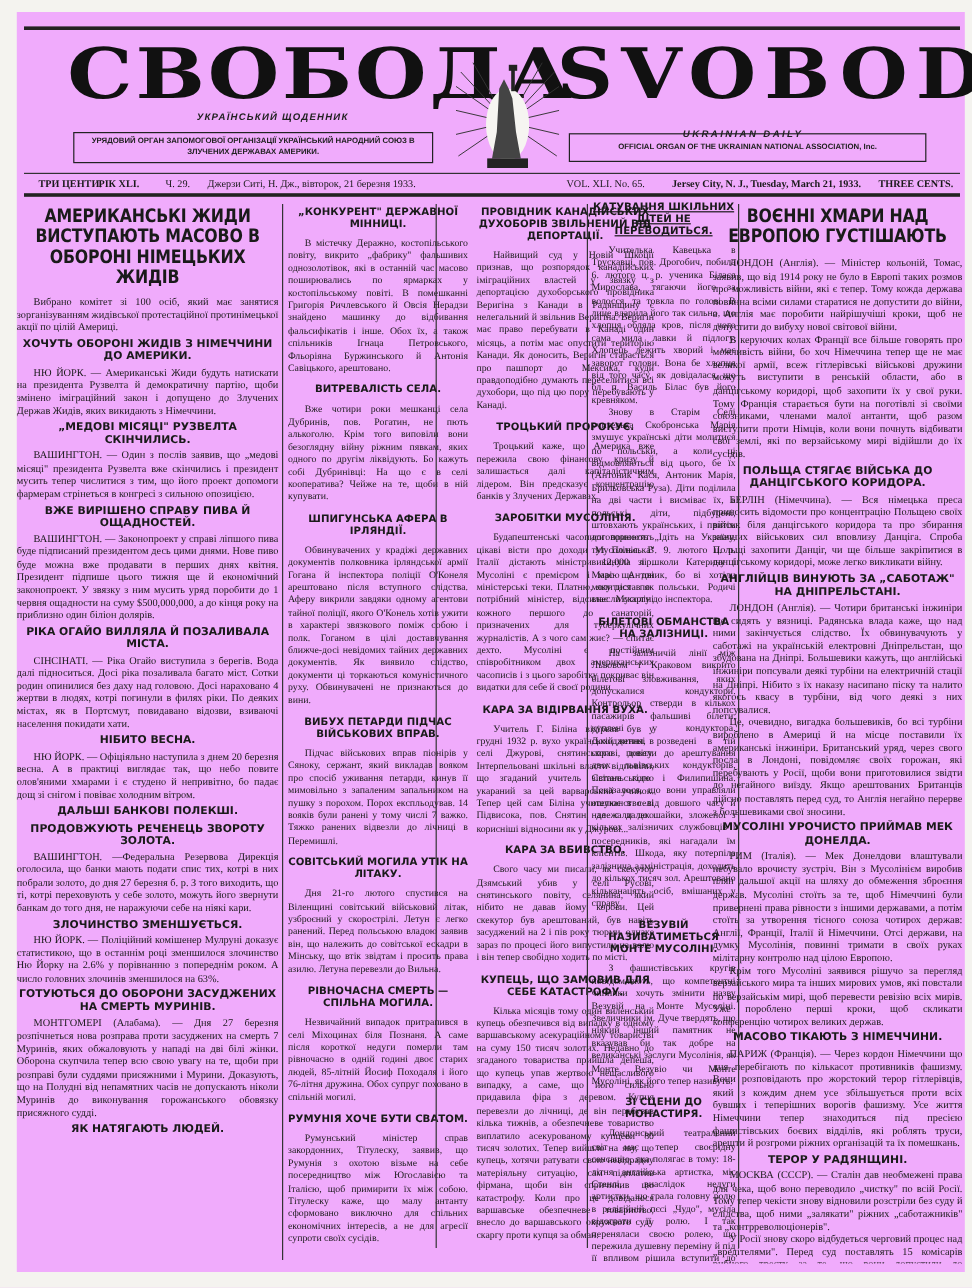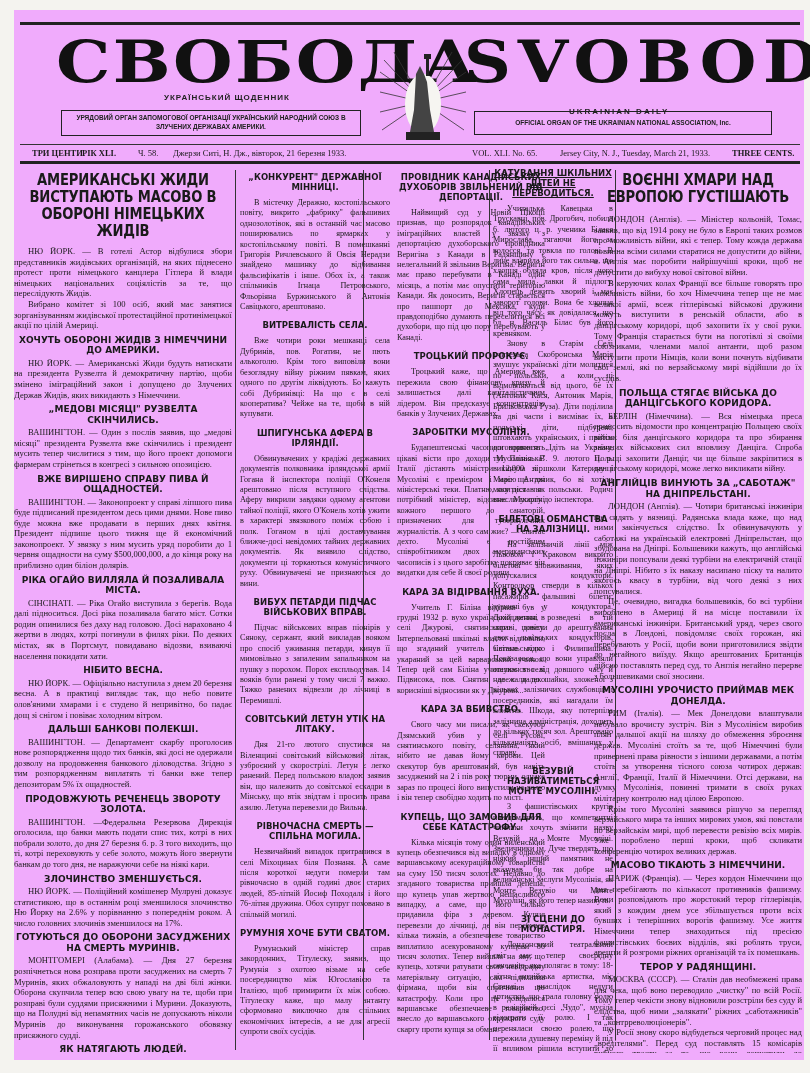--- a/index.html
+++ b/index.html
@@ -6,21 +6,21 @@
   html, body { width: 810px; height: 1073px; background: #f4f3ef; overflow: hidden; }
   body { font-family: "Liberation Serif", serif; color: #1a1a1a; position: relative; }
   .page { position: absolute; left: 14px; top: 10px; width: 790px; height: 1050px; background: #f0abfc; }
 
   
   .rule-thick { position: absolute; height: 3px; background: #222; }
   .rule-thin { position: absolute; height: 1px; background: #333; }
   .masthead-title { position: absolute; font-family: "DejaVu Serif", serif; font-weight: bold; color: #111; letter-spacing: 2px; }
   .mh-cyr { left: 42px; top: 18px; font-size: 58px; transform: scaleX(1.18); transform-origin: left; }
   .mh-lat { left: 450px; top: 18px; font-size: 58px; letter-spacing: 6px; transform: scaleX(1.12); transform-origin: left; }
-  .mh-sub { position: absolute; font-family: "Liberation Sans", sans-serif; font-weight: bold; font-size: 8px; letter-spacing: 1px; color: #222; }
+  .mh-sub { position: absolute; font-family: "Liberation Sans", sans-serif; font-weight: bold; font-size: 8px; letter-spacing: 1px; color: #222; font-style: italic; }
   .sub-cyr { left: 150px; top: 83px; }
   .sub-lat { left: 555px; top: 97px; letter-spacing: 2px; }
   .org-box { position: absolute; border: 1.5px solid #222; font-family: "Liberation Sans", sans-serif; font-weight: bold; font-size: 6.5px; text-align: center; line-height: 1.35; padding: 3px 6px; color: #222; }
   .org-cyr { left: 47px; top: 100px; width: 300px; height: 26px; }
   .org-lat { left: 460px; top: 101px; width: 298px; height: 24px; padding-top: 7px; }
   .emblem { position: absolute; left: 366px; top: 42px; width: 86px; height: 92px; }
   .dateline { position: absolute; top: 138px; left: 6px; width: 784px; font-size: 8.5px; display: flex; }
   .dateline span { position: absolute; white-space: nowrap; }
 
   
@@ -69,65 +69,63 @@
     <path d="M36 22 L40 14 L44 22 L47 30 L50 58 L54 80 L30 80 L34 58 Z" fill="#444"></path>
     <rect x="46" y="6" width="3" height="18" fill="#222"></rect>
     <rect x="44" y="2" width="7" height="5" fill="#222"></rect>
     <rect x="26" y="80" width="34" height="8" fill="#222"></rect>
   </svg>
 
   <div class="rule-thin" style="left:6px; top:134px; width:780px;"></div>
   <div class="dateline">
     <span style="left:12px; font-weight:bold;">ТРИ ЦЕНТИ.</span>
     <span style="left:62px; font-weight:bold;">РІК XLI.</span>
-    <span style="left:118px;">Ч. 58.</span>
+    <span style="left:118px;">Ч. 29.</span>
     <span style="left:153px;">Джерзи Ситі, Н. Дж., вівторок, 21 березня 1933.</span>
     <span style="left:452px;">VOL. XLI. No. 65.</span>
-    <span style="left:540px;">Jersey City, N. J., Tuesday, March 21, 1933.</span>
+    <span style="left:540px;font-weight:bold;">Jersey City, N. J., Tuesday, March 21, 1933.</span>
     <span style="left:712px; font-weight:bold;text-align:center;">THREE CENTS.</span>
   </div>
   <div class="rule-thick" style="left:6px; top:151px; width:780px;"></div>
 
   <div class="col c1" style="width: 218px;">
     <div class="big-head">АМЕРИКАНСЬКІ ЖИДИ ВИСТУПАЮТЬ МАСОВО В ОБОРОНІ НІМЕЦЬКИХ ЖИДІВ</div>
-    <p>НЮ ЙОРК. — В готелі Астор відбулися збори представників жидівських організацій, на яких піднесено протест проти німецького канцлера Гітлера й влади німецьких національних соціялістів за те, що переслідують Жидів.</p>
     <p>Вибрано комітет зі 100 осіб, який має занятися зорганізуванням жидівської протестаційної протинімецької акції по цілій Америці.</p>
     <div class="sub-head">ХОЧУТЬ ОБОРОНІ ЖИДІВ З НІМЕЧЧИНИ ДО АМЕРИКИ.</div>
     <p>НЮ ЙОРК. — Американські Жиди будуть натискати на президента Рузвелта й демократичну партію, щоби змінено іміграційний закон і допущено до Злучених Держав Жидів, яких викидають з Німеччини.</p>
     <div class="sub-head">„МЕДОВІ МІСЯЦІ" РУЗВЕЛТА СКІНЧИЛИСЬ.</div>
     <p>ВАШИНГТОН. — Один з послів заявив, що „медові місяці" президента Рузвелта вже скінчились і президент мусить тепер числитися з тим, що його проект допомоги фармерам стрінеться в конгресі з сильною опозицією.</p>
     <div class="sub-head">ВЖЕ ВИРІШЕНО СПРАВУ ПИВА Й ОЩАДНОСТЕЙ.</div>
     <p>ВАШИНГТОН. — Законопроект у справі ліпшого пива буде підписаний президентом десь цими днями. Нове пиво буде можна вже продавати в перших днях квітня. Президент підпише цього тижня ще й економічний законопроект. У звязку з ним мусить уряд поробити до 1 червня ощадности на суму $500,000,000, а до кінця року на приблизно один біліон долярів.</p>
     <div class="sub-head">РІКА ОГАЙО ВИЛЛЯЛА Й ПОЗАЛИВАЛА МІСТА.</div>
     <p>СІНСІНАТІ. — Ріка Огайо виступила з берегів. Вода далі підноситься. Досі ріка позаливала багато міст. Сотки родин опинилися без даху над головою. Досі нараховано 4 жертви в людях, котрі погинули в филях ріки. По деяких містах, як в Портсмут, повидавано відозви, взиваючі населення покидати хати.</p>
     <div class="sub-head">НІБИТО ВЕСНА.</div>
     <p>НЮ ЙОРК. — Офіціяльно наступила з днем 20 березня весна. А в практиці виглядає так, що небо повите олов'яними хмарами і є студено й непривітно, бо падає дощ зі снігом і повіває холодним вітром.</p>
     <div class="sub-head">ДАЛЬШІ БАНКОВІ ПОЛЕКШІ.</div>
-    <p>ВАШИНГТОН. — Департамент скарбу проголосив нове розпорядження щодо тих банків, які досі не одержали дозволу на продовження банкового діловодства. Згідно з тим розпорядженням виплатять ті банки вже тепер депозиторам 5% їх ощадностей.</p>
     <div class="sub-head">ПРОДОВЖУЮТЬ РЕЧЕНЕЦЬ ЗВОРОТУ ЗОЛОТА.</div>
     <p>ВАШИНГТОН. —Федеральна Резервова Дирекція оголосила, що банки мають подати спис тих, котрі в них побрали золото, до дня 27 березня б. р. З того виходить, що ті, котрі переховують у себе золото, можуть його звернути банкам до того дня, не наражуючи себе на ніякі кари.</p>
     <div class="sub-head">ЗЛОЧИНСТВО ЗМЕНШУЄТЬСЯ.</div>
-    <p>НЮ ЙОРК. — Поліційний комішенер Мулруні доказує статистикою, що в останнім році зменшилося злочинство Ню Йорку на 2.6% у порівнанню з попереднім роком. А число головних злочинів зменшилося на 17%.</p>
+    <p>НЮ ЙОРК. — Поліційний комішенер Мулруні доказує статистикою, що в останнім році зменшилося злочинство Ню Йорку на 2.6% у порівнанню з попереднім роком. А число головних злочинів зменшилося на 63%.</p>
     <div class="sub-head">ГОТУЮТЬСЯ ДО ОБОРОНИ ЗАСУДЖЕНИХ НА СМЕРТЬ МУРИНІВ.</div>
     <p>МОНТГОМЕРІ (Алабама). — Дня 27 березня розпічнеться нова розправа проти засуджених на смерть 7 Муринів, яких обжаловують у нападі на дві білі жінки. Оборона скупчила тепер всю свою увагу на те, щоби при розправі були суддями присяжними і Мурини. Доказують, що на Полудні від непамятних часів не допускають ніколи Муринів до виконування горожанського обовязку присяжного судді.</p>
     <div class="sub-head">ЯК НАТЯГАЮТЬ ЛЮДЕЙ.</div>
 
   </div>
   <div class="vrule" style="left:221px; height:880px;"></div>
 
   <div class="col c2 narrow" style="left: 226px; width: 120px;">
     <div class="small-head" style="margin-top:4px;">„КОНКУРЕНТ" ДЕРЖАВНОЇ МІННИЦІ.</div>
     <p>В містечку Деражно, костопільського повіту, викрито „фабрику" фальшивих однозолотівок, які в останній час масово поширювались по ярмарках у костопільському повіті. В помешканні Григорія Ричлевського й Овсія Нерадзи знайдено машинку до відбивання фальсифікатів і інше. Обох їх, а також спільників Ігнаца Петровського, Фльоріяна Буржинського й Антонія Савіцького, арештовано.</p>
     <div class="small-head">ВИТРЕВАЛІСТЬ СЕЛА.</div>
     <p>Вже чотири роки мешканці села Дубринів, пов. Рогатин, не пють алькоголю. Крім того виповіли вони безоглядну війну ріжним пявкам, яких одного по другім ліквідують. Бо кажуть собі Дубринівці: На що є в селі кооператива? Чейже на те, щоби в ній купувати.</p>
     <div class="small-head">ШПИГУНСЬКА АФЕРА В ІРЛЯНДІЇ.</div>
     <p>Обвинувачених у крадіжі державних документів полковника ірляндської армії Гогана й інспектора поліції О'Конеля арештовано після вступного слідства. Аферу викрили завдяки одному агентови тайної поліції, якого О'Конель хотів ужити в характері звязкового поміж собою і полк. Гоганом в цілі доставчування ближче-досі невідомих тайних державних документів. Як виявило слідство, документи ці торкаються комуністичного руху. Обвинувачені не признаються до вини.</p>
     <div class="small-head">ВИБУХ ПЕТАРДИ ПІДЧАС ВІЙСЬКОВИХ ВПРАВ.</div>
     <p>Підчас військових вправ піонірів у Сяноку, сержант, який викладав вояком про спосіб уживання петарди, кинув її мимовільно з запаленим запальником на пушку з порохом. Порох експльодував. 14 вояків були ранені у тому числі 7 важко. Тяжко ранених відвезли до лічниці в Перемишлі.</p>
-    <div class="small-head">СОВІТСЬКИЙ ЛЕТУН УТІК НА ЛІТАКУ.</div>
+    <div class="small-head">СОВІТСЬКИЙ МОГИЛА УТІК НА ЛІТАКУ.</div>
     <p>Дня 21-го лютого спустився на Віленщині совітський військовий літак, узброєний у скорострілі. Летун є легко ранений. Перед польською владою заявив він, що належить до совітської ескадри в Мінську, що втік звідтам і просить права азилю. Летуна перевезли до Вильна.</p>
     <div class="small-head">РІВНОЧАСНА СМЕРТЬ — СПІЛЬНА МОГИЛА.</div>
     <p>Незвичайний випадок притрапився в селі Міхоцинах біля Познаня. А саме після короткої недуги померли там рівночасно в одній годині двоє старих людей, 85-літній Йосиф Походаля і його 76-літня дружина. Обох супруг поховано в спільній могилі.</p>
     <div class="small-head">РУМУНІЯ ХОЧЕ БУТИ СВАТОМ.</div>
     <p>Румунський міністер справ закордонних, Тітулеску, заявив, що Румунія з охотою візьме на себе посередництво між Югославією та Італією, щоб примирити їх між собою. Тітулеску каже, що малу антанту сформовано виключно для спільних економічних інтересів, а не для агресії супроти своїх сусідів.</p>
   </div>
   <div class="vrule" style="left: 349px; height: 870px;"></div>
 
   <div class="col c3 narrow" style="width: 120px; left: 352px;">
     <div class="small-head" style="margin-top:4px;">ПРОВІДНИК КАНАДІЙСЬКИХ ДУХОБОРІВ ЗВІЛЬНЕНИЙ ВІД ДЕПОРТАЦІЇ.</div>

